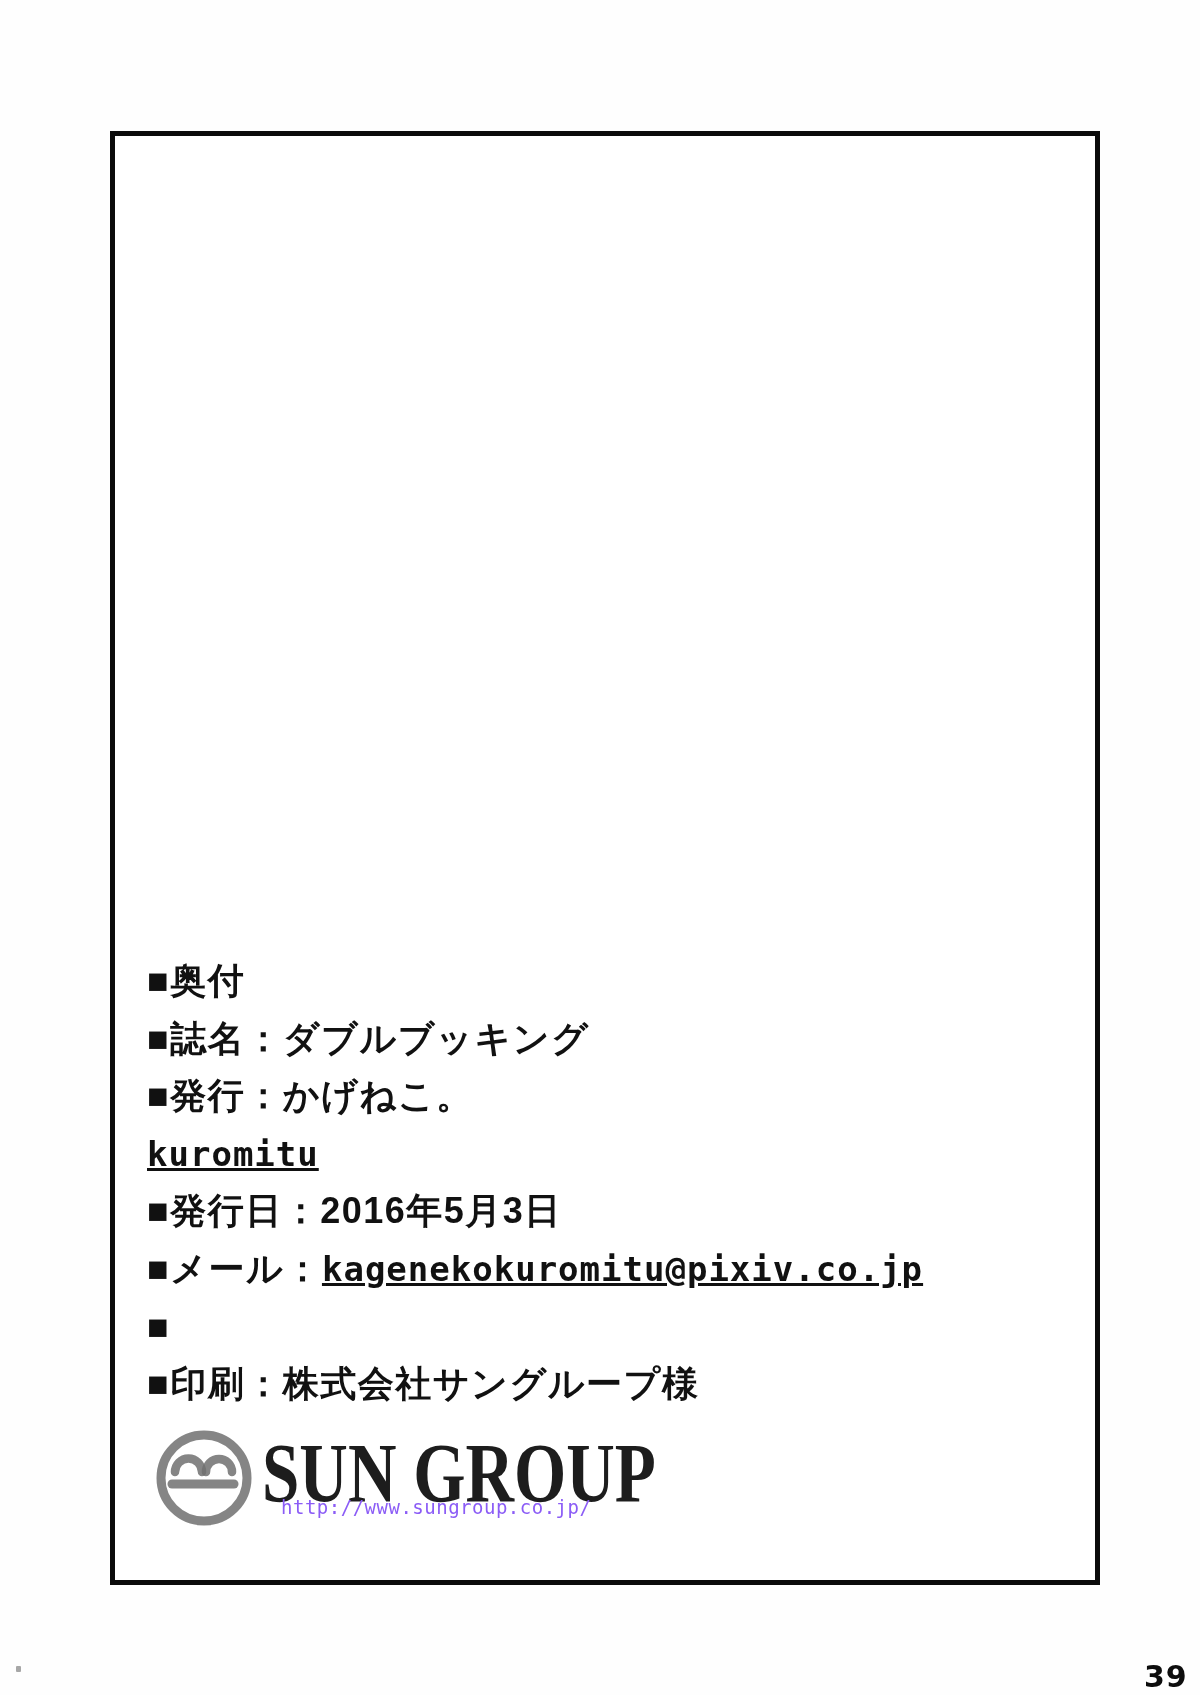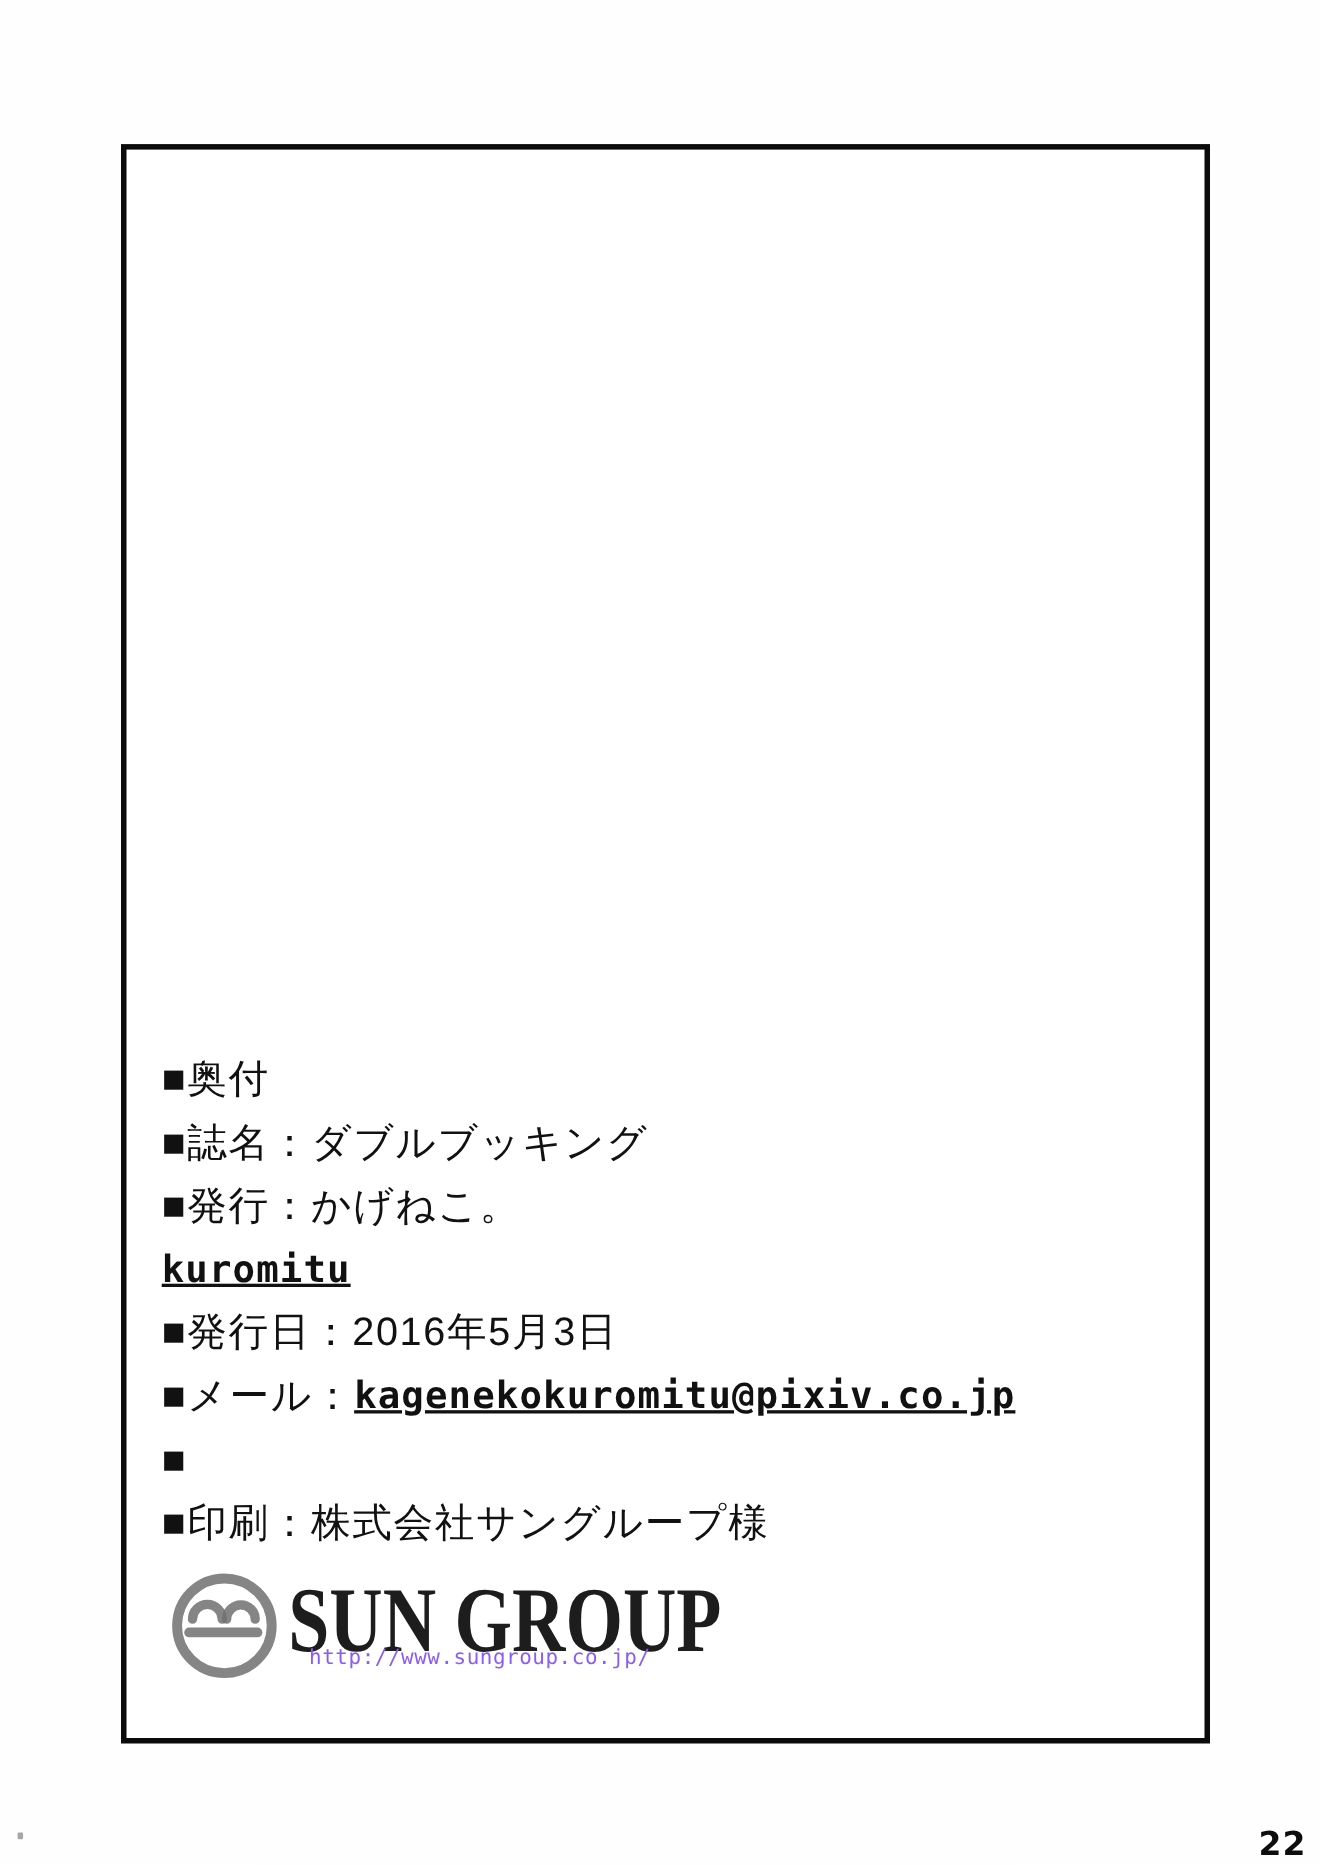--- a/index.html
+++ b/index.html
@@ -28,21 +28,21 @@
     top: 953px;
   }
   .cline {
     height: 57.5px;
     display: flex;
     align-items: center;
     white-space: pre;
   }
   .jp {
     font-size: 36px;
-    font-weight: 400;
+    font-weight: 700;
     letter-spacing: 1.5px;
     white-space: pre;
   }
   .latin {
     font-family: "DejaVu Sans Mono", monospace;
     font-size: 34px;
     font-weight: 700;
     letter-spacing: 1px;
     white-space: pre;
     text-decoration: underline;
@@ -139,17 +139,17 @@
       <path d="M -32 8 H 30" stroke-width="9"></path>
       <path d="M -29 -4 a 13.5 13.5 0 1 1 27 0" stroke-width="8.5"></path>
       <path d="M 2 -4 a 13 13 0 1 1 26 0" stroke-width="8.5"></path>
     </g>
   </svg>
 
   <div class="logo-text">SUN GROUP</div>
 
   <div class="printer-url">http://www.sungroup.co.jp/</div>
 
-  <div class="page-number">22</div>
+  <div class="page-number">39</div>
 
   <div class="scan-dot"></div>
 
 </div>
 
 </body></html>

